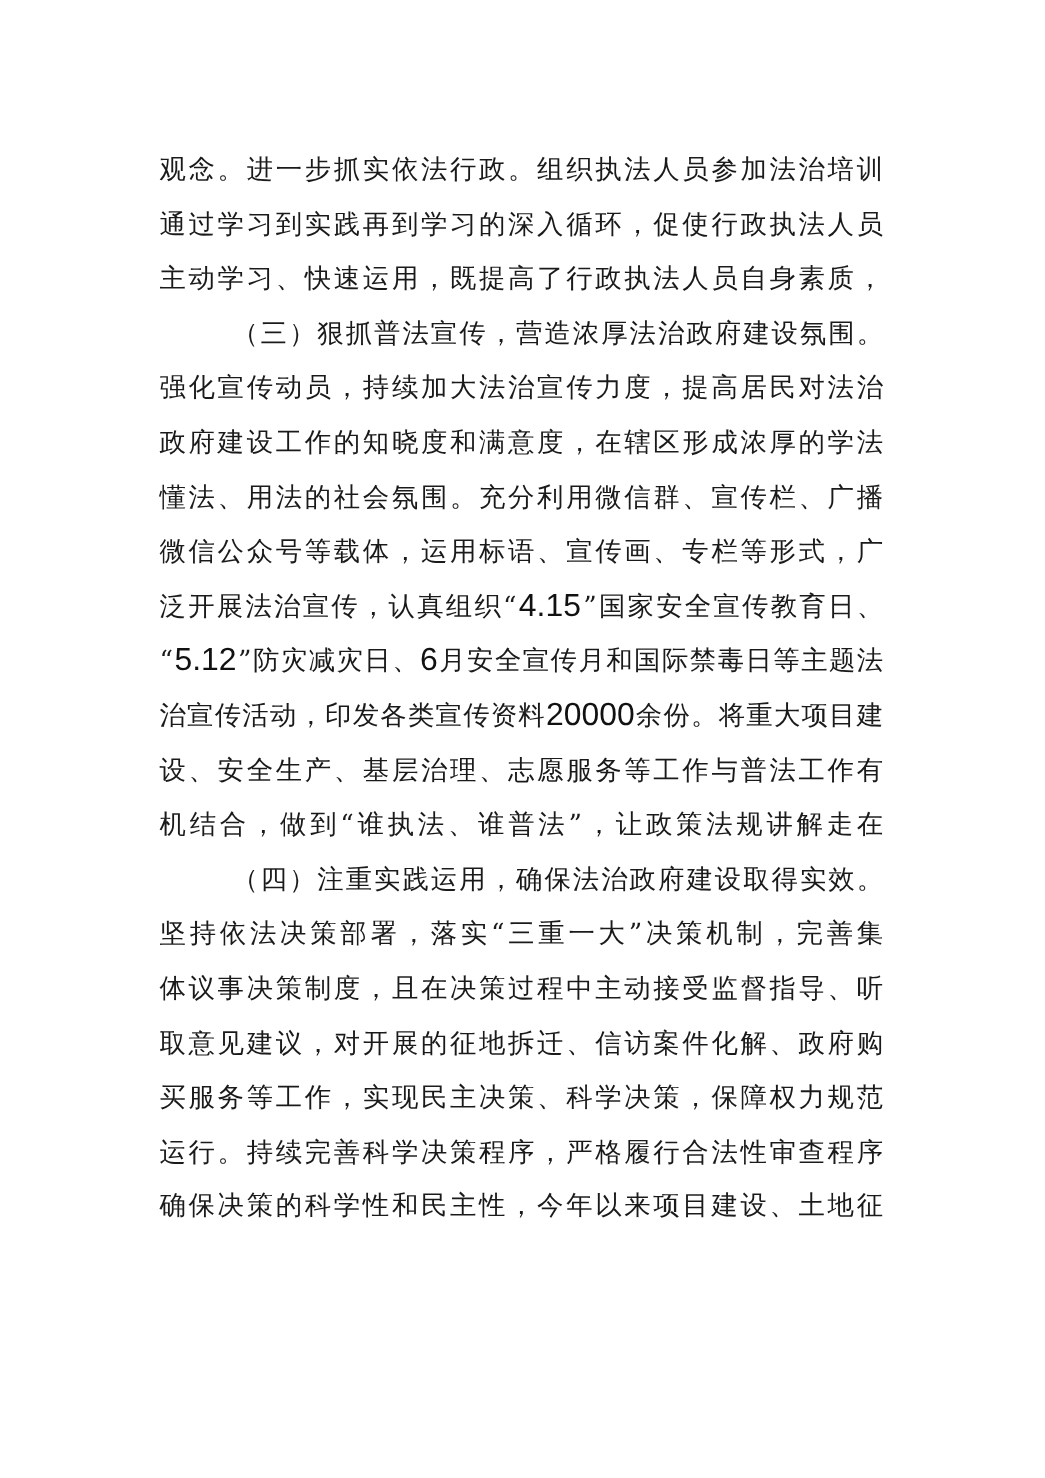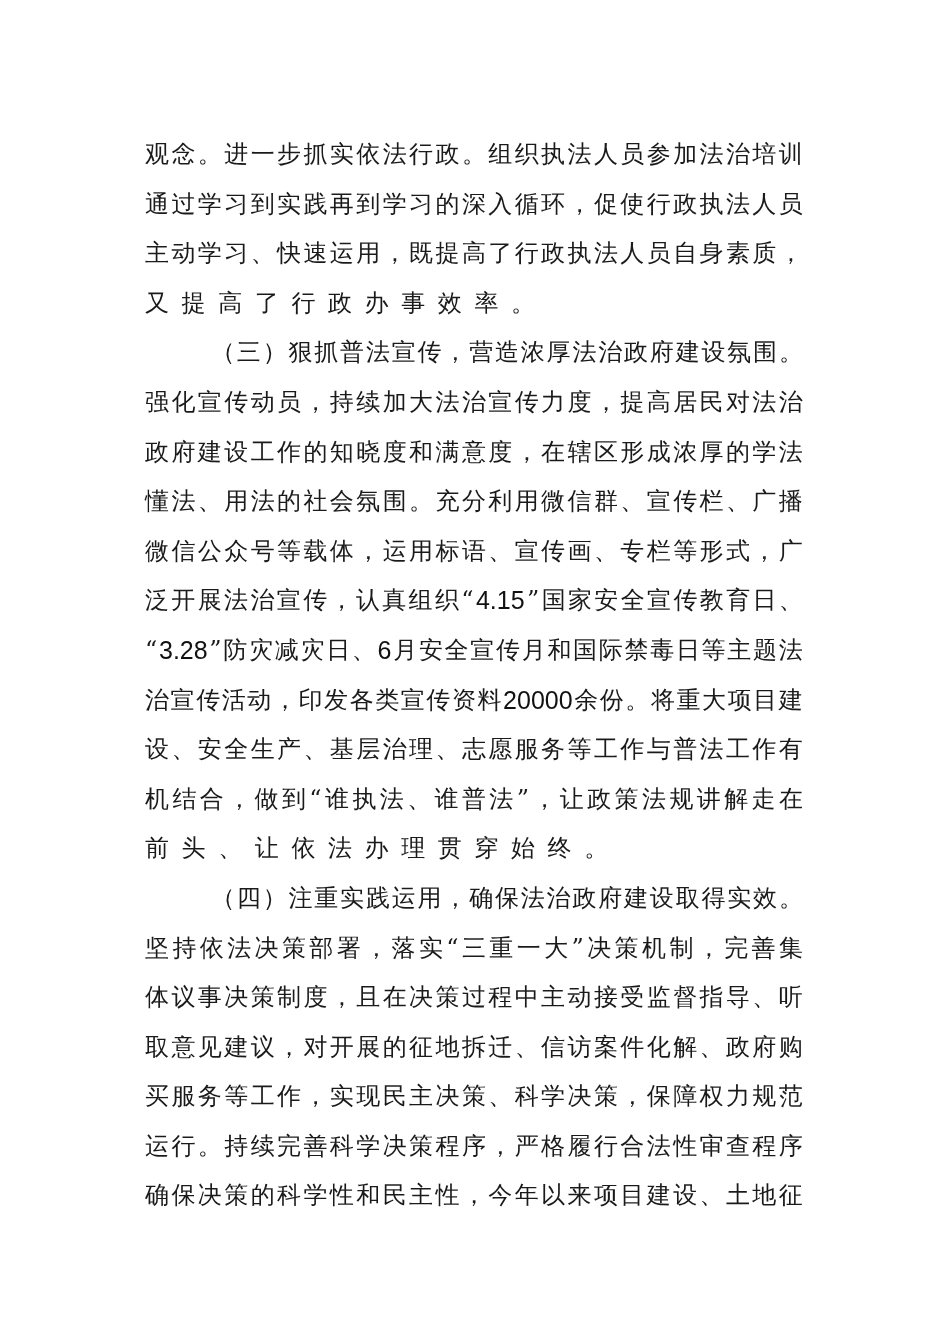--- a/index.html
+++ b/index.html
@@ -44,21 +44,21 @@
   }
   .line.last {
     text-align-last: left;
     letter-spacing: 12.6px;
   }
   .line .ch {
     display: inline-block;
   }
   .num {
     font-family: "Liberation Sans", "DejaVu Sans", sans-serif;
-    font-size: 25px;
+    font-size: 29px;
     letter-spacing: 0;
     color: #111111;
   }
 </style>
 </head>
 <body>
 
 <div class="page">
   <div class="text-body">
 
@@ -137,21 +137,20 @@
           <span class="ch">执</span>
           <span class="ch">法</span>
           <span class="ch">人</span>
           <span class="ch">员</span>
           <span class="ch">自</span>
           <span class="ch">身</span>
           <span class="ch">素</span>
           <span class="ch">质</span>
           <span class="ch">，</span>
         </span>
-      <span class="line last">又提高了行政办事效率。</span>
     </div>
 
     <div class="paragraph">
       <span class="line indent" style="display: flex; justify-content: space-between; align-items: center;">
           <span class="ch">（</span>
           <span class="ch">三</span>
           <span class="ch">）</span>
           <span class="ch">狠</span>
           <span class="ch">抓</span>
           <span class="ch">普</span>
@@ -303,21 +302,21 @@
           <span class="ch">全</span>
           <span class="ch">宣</span>
           <span class="ch">传</span>
           <span class="ch">教</span>
           <span class="ch">育</span>
           <span class="ch">日</span>
           <span class="ch">、</span>
         </span>
       <span class="line mixed" style="display: flex; justify-content: space-between; align-items: center;">
           <span class="ch">“</span>
-          <span class="num">3.28</span>
+          <span class="num">5.12</span>
           <span class="ch">”</span>
           <span class="ch">防</span>
           <span class="ch">灾</span>
           <span class="ch">减</span>
           <span class="ch">灾</span>
           <span class="ch">日</span>
           <span class="ch">、</span>
           <span class="num">6</span>
           <span class="ch">月</span>
           <span class="ch">安</span>
@@ -409,21 +408,20 @@
           <span class="ch">让</span>
           <span class="ch">政</span>
           <span class="ch">策</span>
           <span class="ch">法</span>
           <span class="ch">规</span>
           <span class="ch">讲</span>
           <span class="ch">解</span>
           <span class="ch">走</span>
           <span class="ch">在</span>
         </span>
-      <span class="line last">前头、让依法办理贯穿始终。</span>
     </div>
 
     <div class="paragraph">
       <span class="line indent" style="display: flex; justify-content: space-between; align-items: center;">
           <span class="ch">（</span>
           <span class="ch">四</span>
           <span class="ch">）</span>
           <span class="ch">注</span>
           <span class="ch">重</span>
           <span class="ch">实</span>

